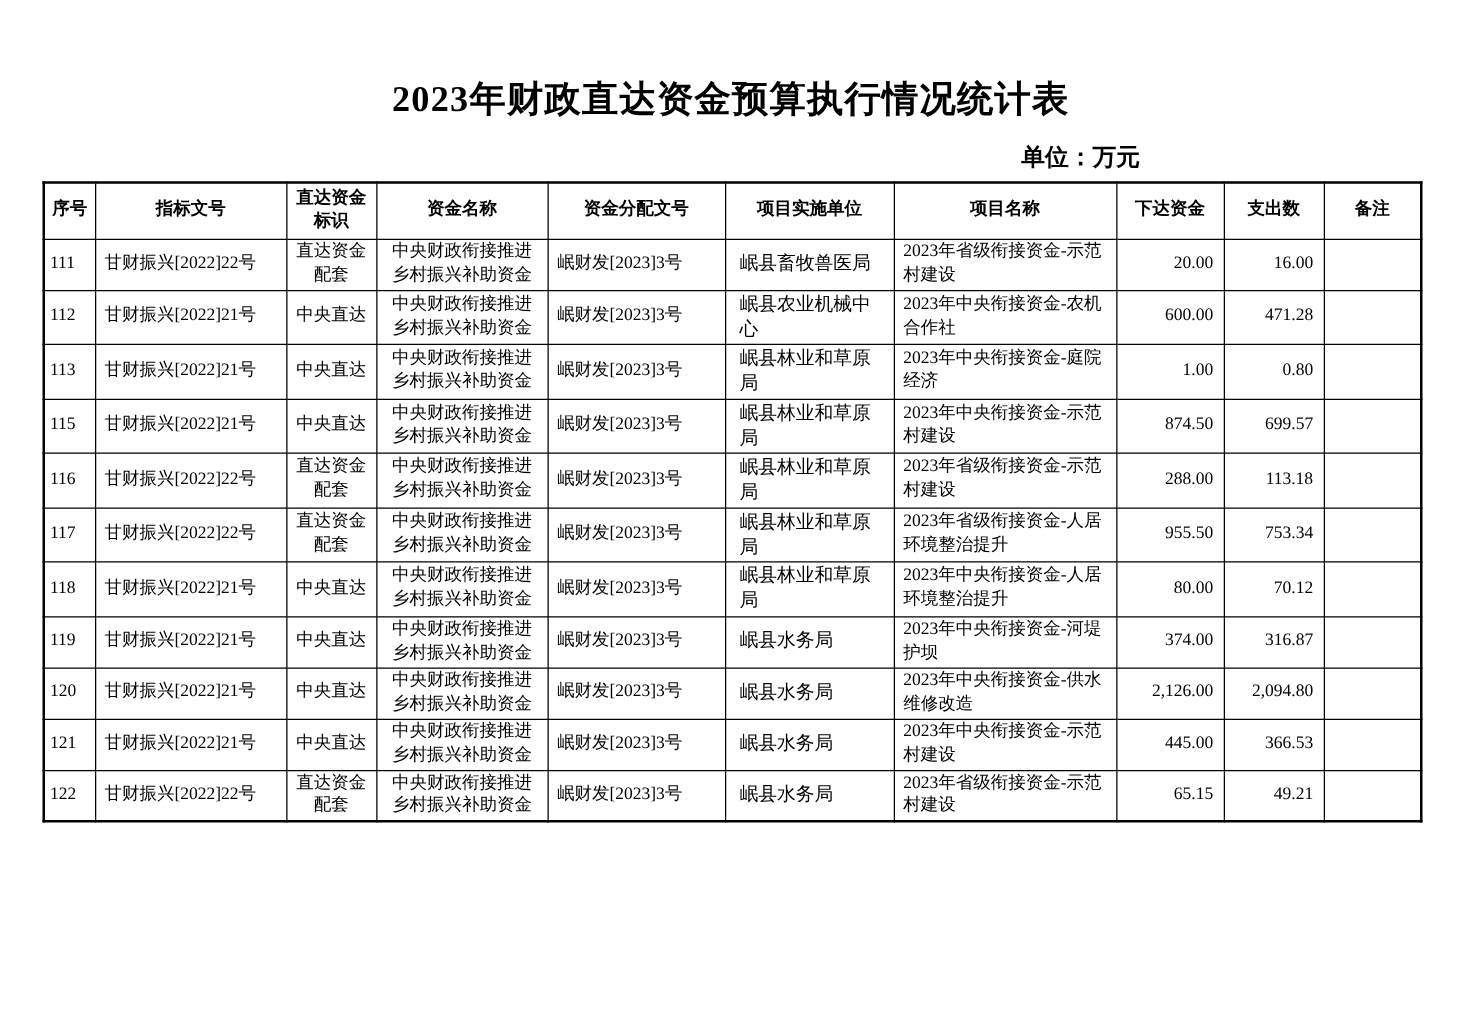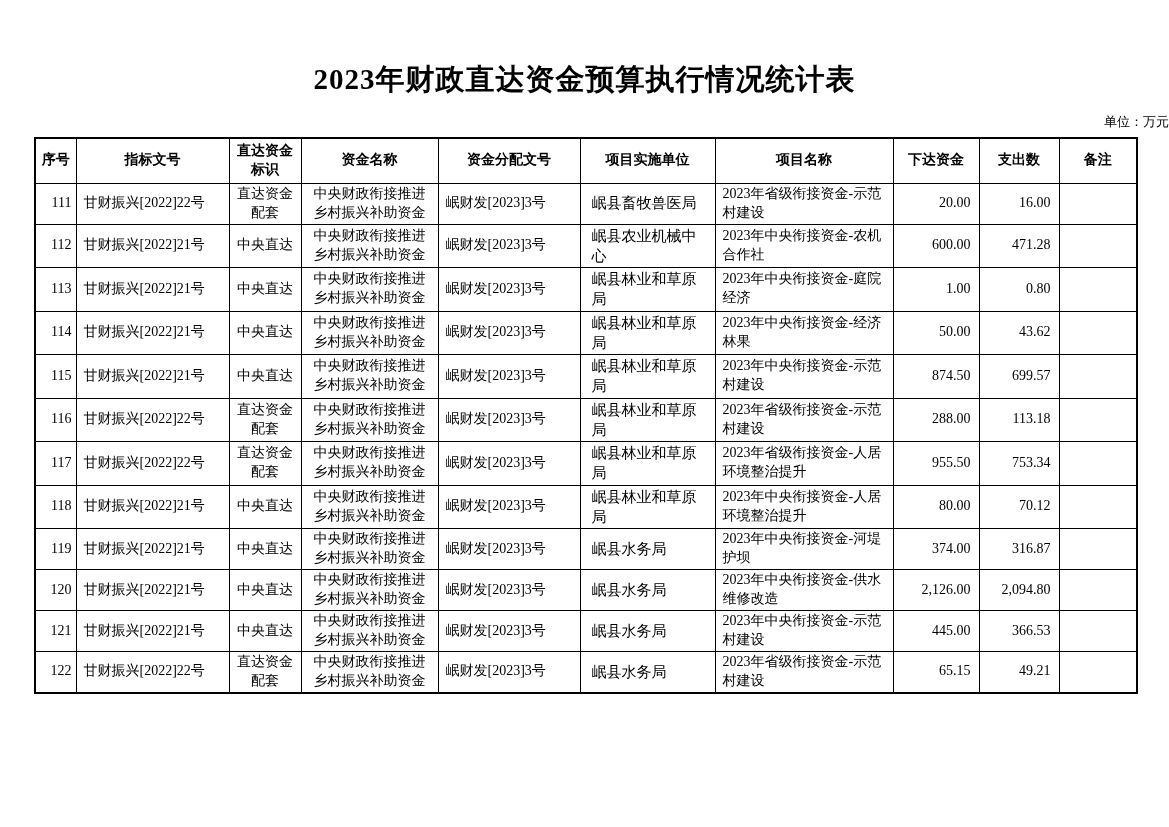--- a/index.html
+++ b/index.html
@@ -21,23 +21,22 @@
   .doc-title {
     padding-top: 60px;
     margin: 0;
     text-align: center;
     font-size: 29px;
     font-weight: bold;
     letter-spacing: 1px;
   }
   .unit-label {
     margin: 13px 0 6px 817px;
-    font-size: 13px;
-    font-weight: normal;
-    text-align: right;
+    font-size: 19px;
+    font-weight: bold;
   }
   table.stat-table {
     margin-left: 34px;
     width: 1102px;
     border-collapse: collapse;
     table-layout: fixed;
     border: 2px solid #000;
   }
   .stat-table th, .stat-table td {
     border: 1px solid #000;
@@ -52,21 +51,21 @@
   }
   .stat-table thead th {
     font-weight: bold;
     text-align: center;
     height: 45px;
     white-space: pre-line;
     padding: 1px 2px;
   }
   .stat-table tbody tr { height: 41px; }
   
-  .stat-table td.col-seq   { text-align: right; }
+  .stat-table td.col-seq   { text-align: left; }
   .stat-table td.col-doc_no { text-align: left; padding-left: 7px; }
   .stat-table td.col-fund_flag { text-align: center; padding: 1px 2px; }
   .stat-table td.col-fund_name { text-align: center; padding-left: 8px; padding-right: 8px; font-family: Liberation Serif, serif; }
   .stat-table td.col-alloc_doc { text-align: left; padding-left: 7px; }
   .stat-table td.col-impl_unit { text-align: left; padding-left: 11px; padding-right: 12px; font-size: 15px; }
   .stat-table td.col-project_name { text-align: left; padding-left: 7px; padding-right: 10px; }
   .stat-table td.col-allocated { text-align: right; padding-right: 8px; }
   .stat-table td.col-spent { text-align: right; padding-right: 8px; }
   .stat-table td.col-remark { text-align: center; }
 </style>
@@ -136,32 +135,20 @@
           <td class="col-fund_flag">中央直达</td>
           <td class="col-fund_name">中央财政衔接推进乡村振兴补助资金</td>
           <td class="col-alloc_doc">岷财发[2023]3号</td>
           <td class="col-impl_unit">岷县林业和草原局</td>
           <td class="col-project_name">2023年中央衔接资金-庭院经济</td>
           <td class="col-allocated">1.00</td>
           <td class="col-spent">0.80</td>
           <td class="col-remark"></td>
         </tr>
         <tr>
-          <td class="col-seq">114</td>
-          <td class="col-doc_no">甘财振兴[2022]21号</td>
-          <td class="col-fund_flag">中央直达</td>
-          <td class="col-fund_name">中央财政衔接推进乡村振兴补助资金</td>
-          <td class="col-alloc_doc">岷财发[2023]3号</td>
-          <td class="col-impl_unit">岷县林业和草原局</td>
-          <td class="col-project_name">2023年中央衔接资金-经济林果</td>
-          <td class="col-allocated">50.00</td>
-          <td class="col-spent">43.62</td>
-          <td class="col-remark"></td>
-        </tr>
-        <tr>
           <td class="col-seq">115</td>
           <td class="col-doc_no">甘财振兴[2022]21号</td>
           <td class="col-fund_flag">中央直达</td>
           <td class="col-fund_name">中央财政衔接推进乡村振兴补助资金</td>
           <td class="col-alloc_doc">岷财发[2023]3号</td>
           <td class="col-impl_unit">岷县林业和草原局</td>
           <td class="col-project_name">2023年中央衔接资金-示范村建设</td>
           <td class="col-allocated">874.50</td>
           <td class="col-spent">699.57</td>
           <td class="col-remark"></td>

